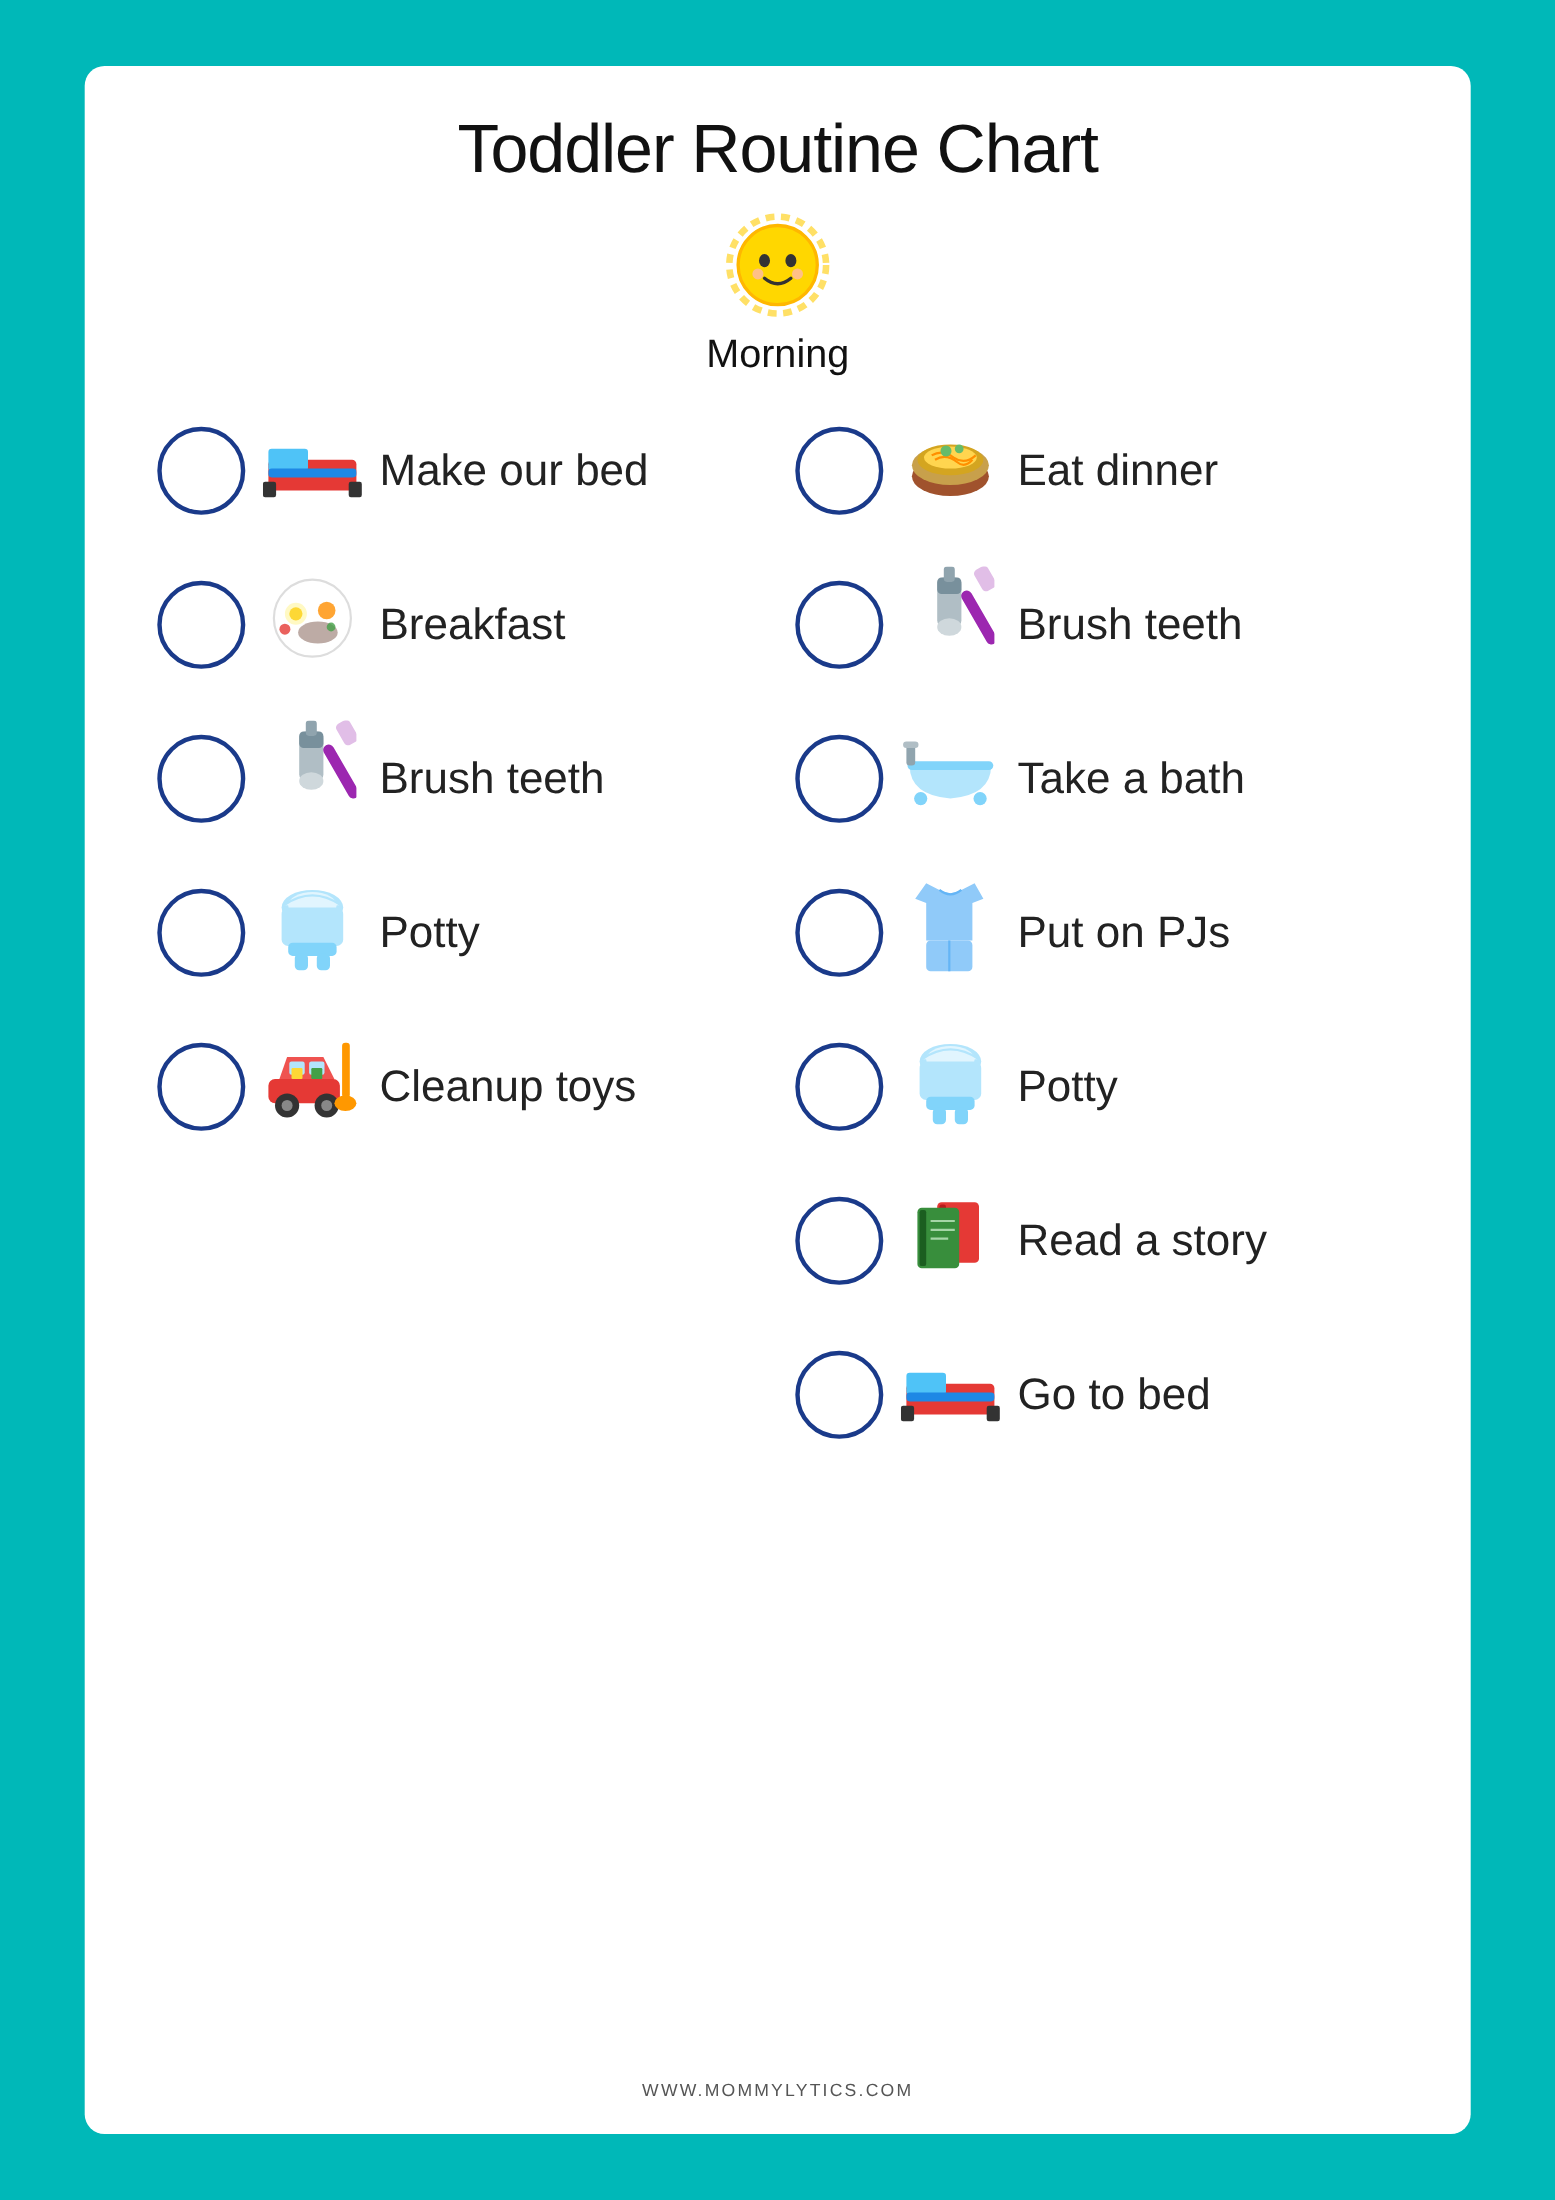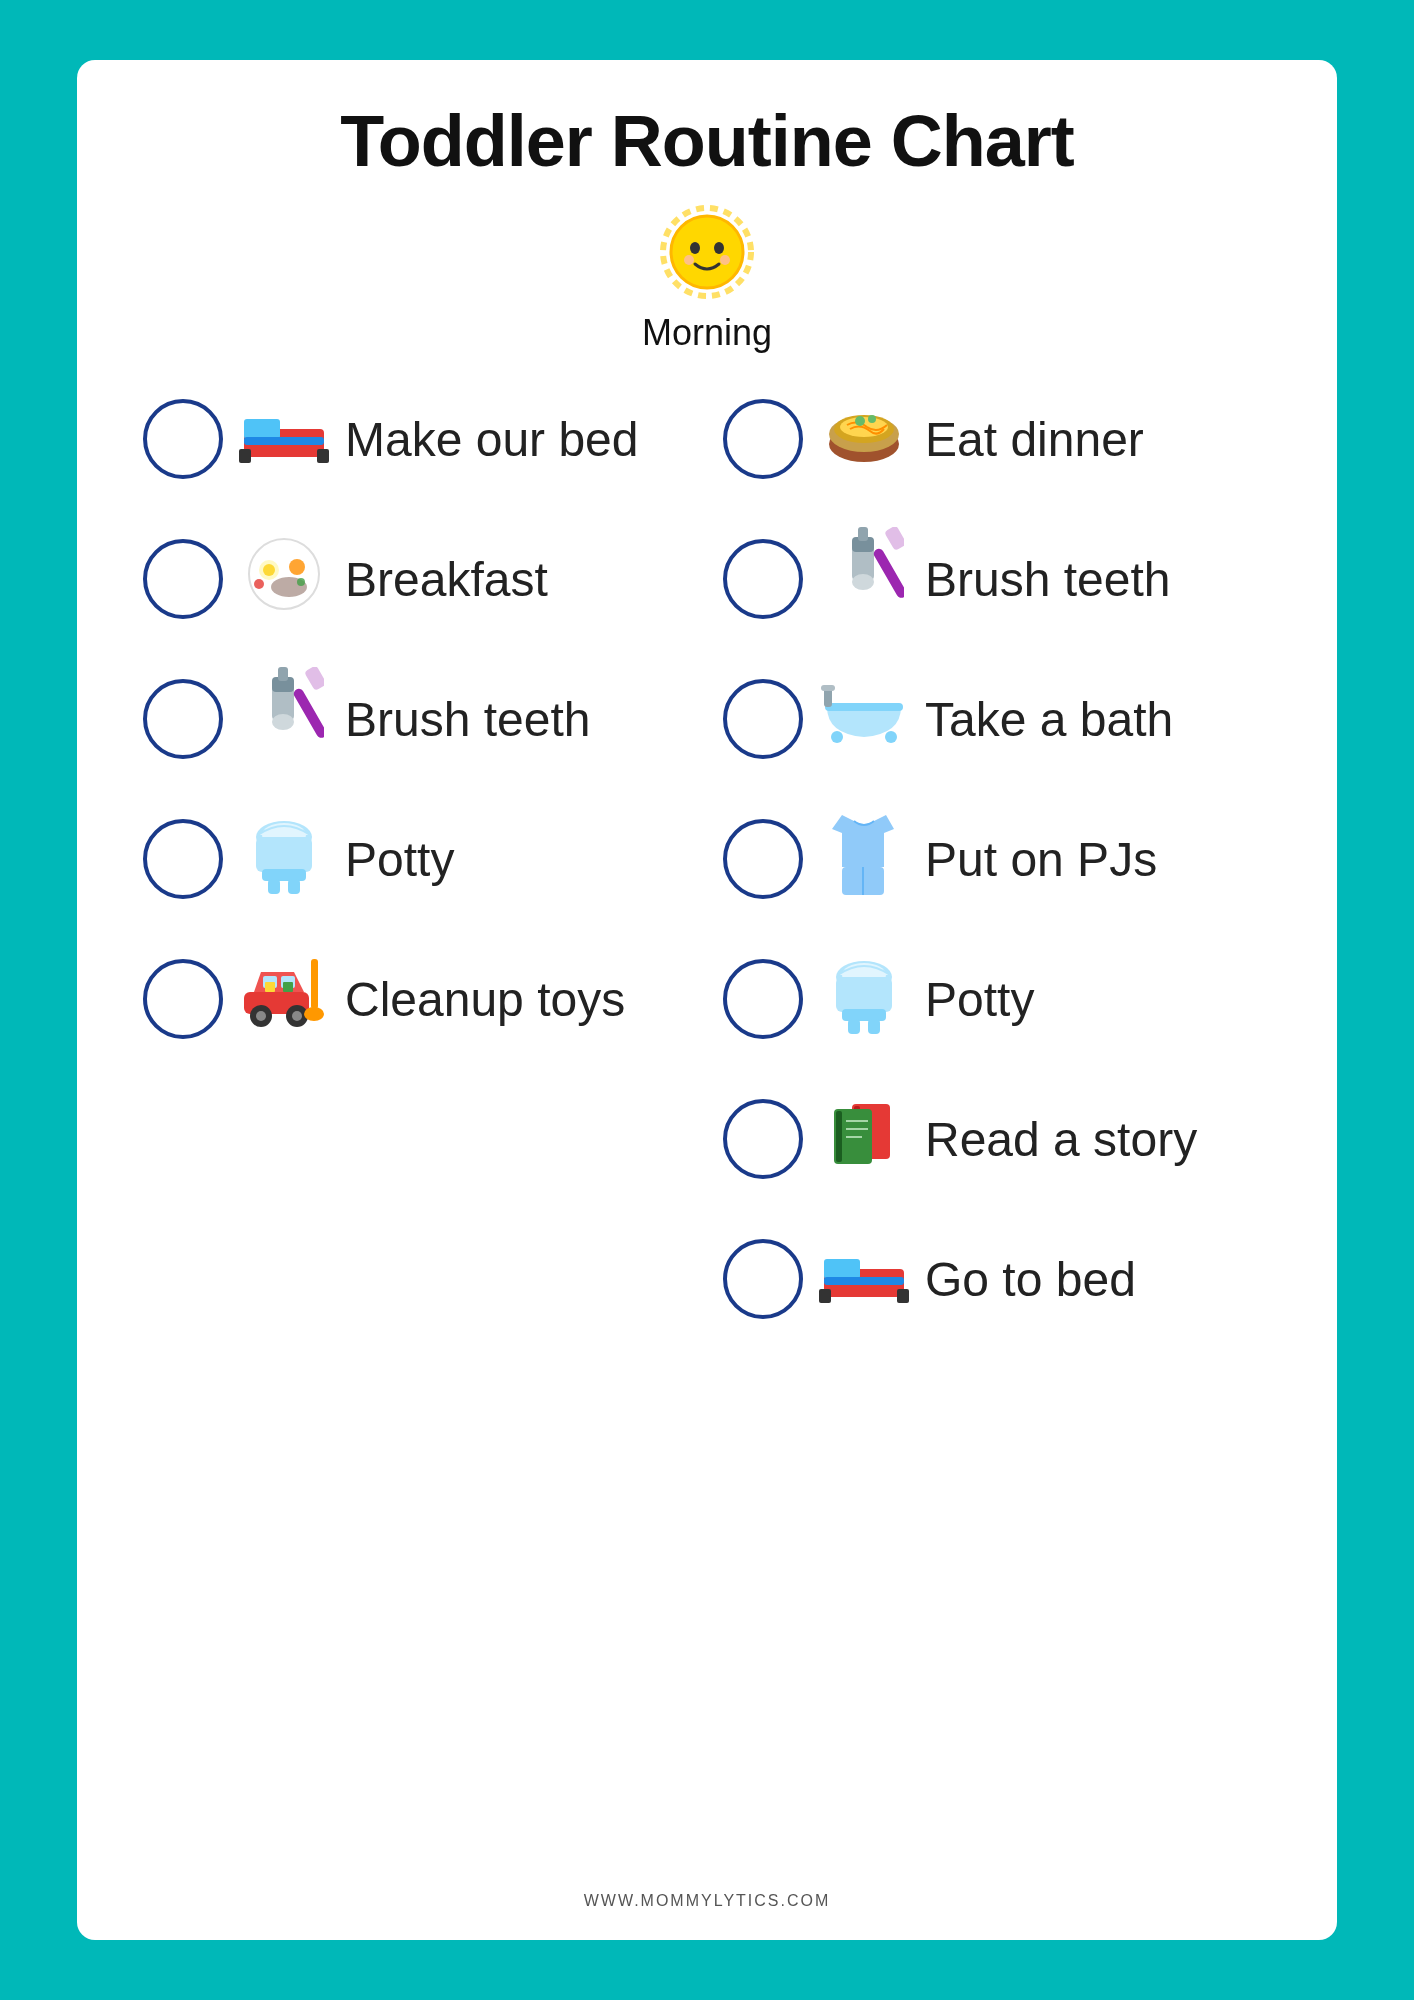--- a/index.html
+++ b/index.html
@@ -16,22 +16,22 @@
       background: #fff;
       width: 1260px;
       height: 1880px;
       border-radius: 18px;
       padding: 40px 60px 30px 60px;
       display: flex;
       flex-direction: column;
       align-items: center;
     }
     .title {
-      font-size: 72px;
-      font-weight: 700;
+      font-size: 62px;
+      font-weight: 400;
       color: #111;
       margin-bottom: 10px;
       letter-spacing: -1px;
     }
     .headers {
       display: flex;
       width: 100%;
       justify-content: space-around;
       align-items: flex-end;
       margin-bottom: 20px;
@@ -73,21 +73,21 @@
       flex-shrink: 0;
       background: #fff;
     }
     .task-icon {
       font-size: 68px;
       width: 90px;
       text-align: center;
       flex-shrink: 0;
     }
     .task-label {
-      font-size: 48px;
+      font-size: 40px;
       color: #222;
       font-weight: 400;
     }
     .footer {
       font-size: 16px;
       color: #555;
       letter-spacing: 2px;
       margin-top: 6px;
     }
     

